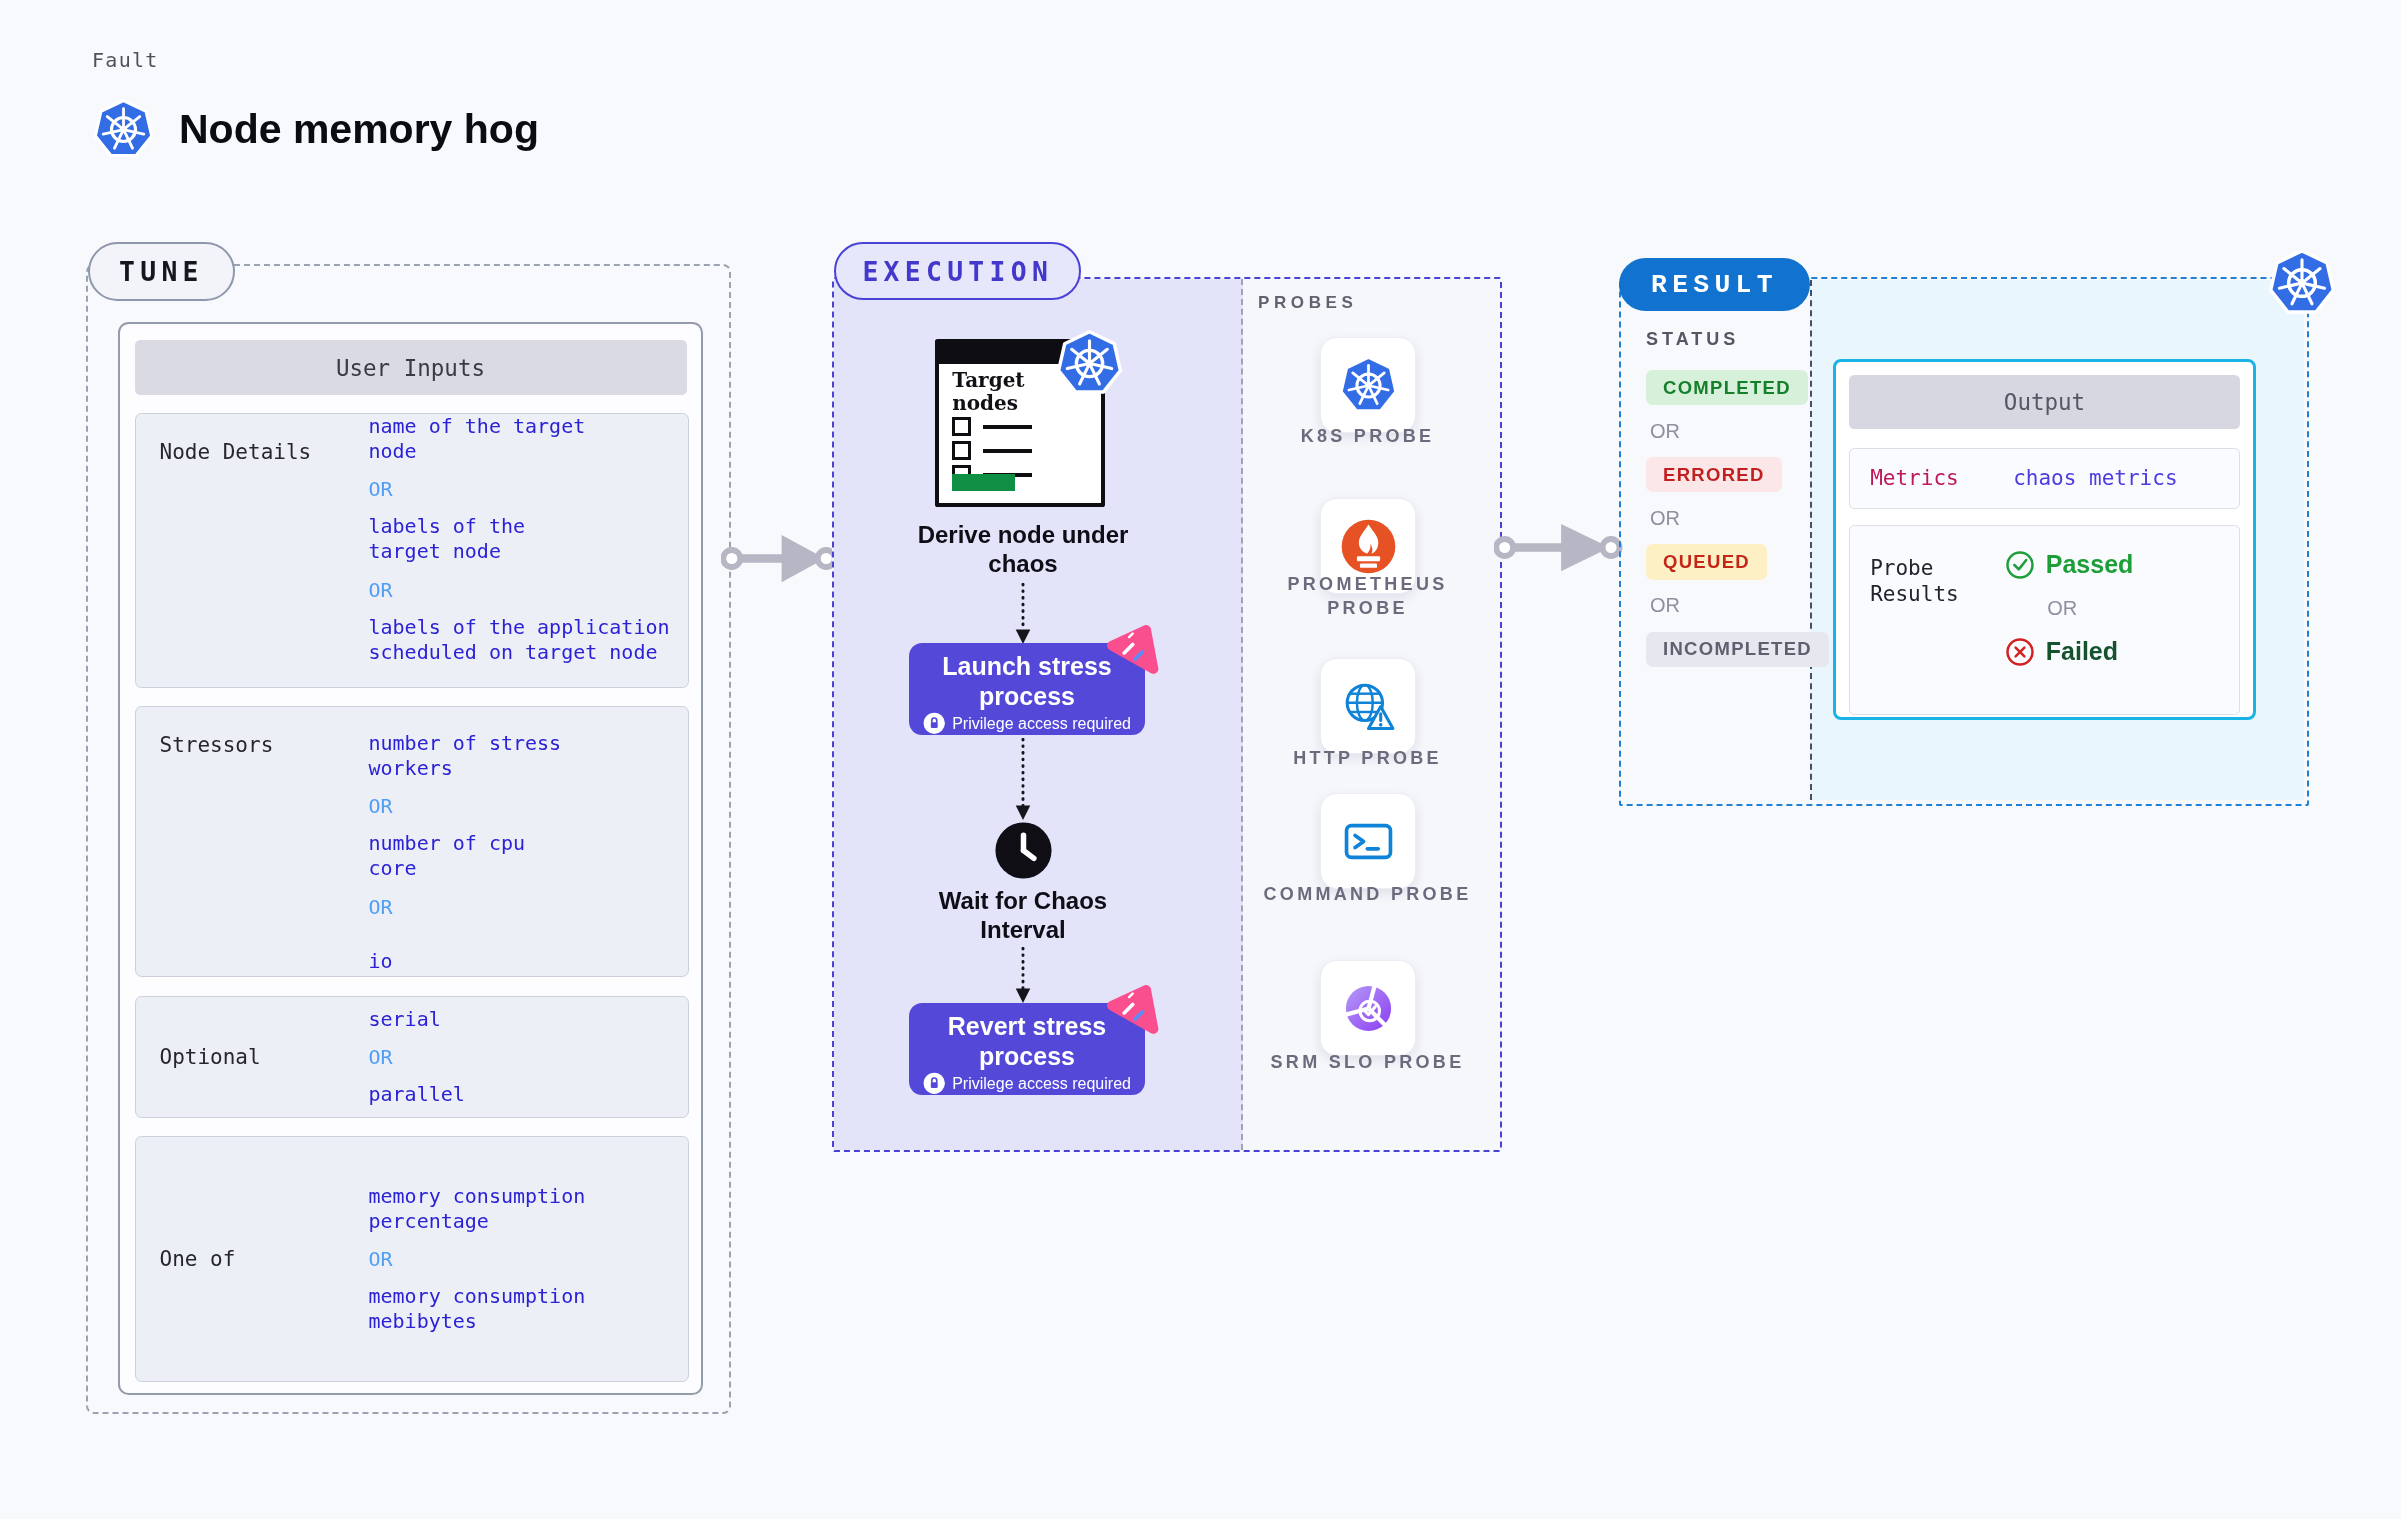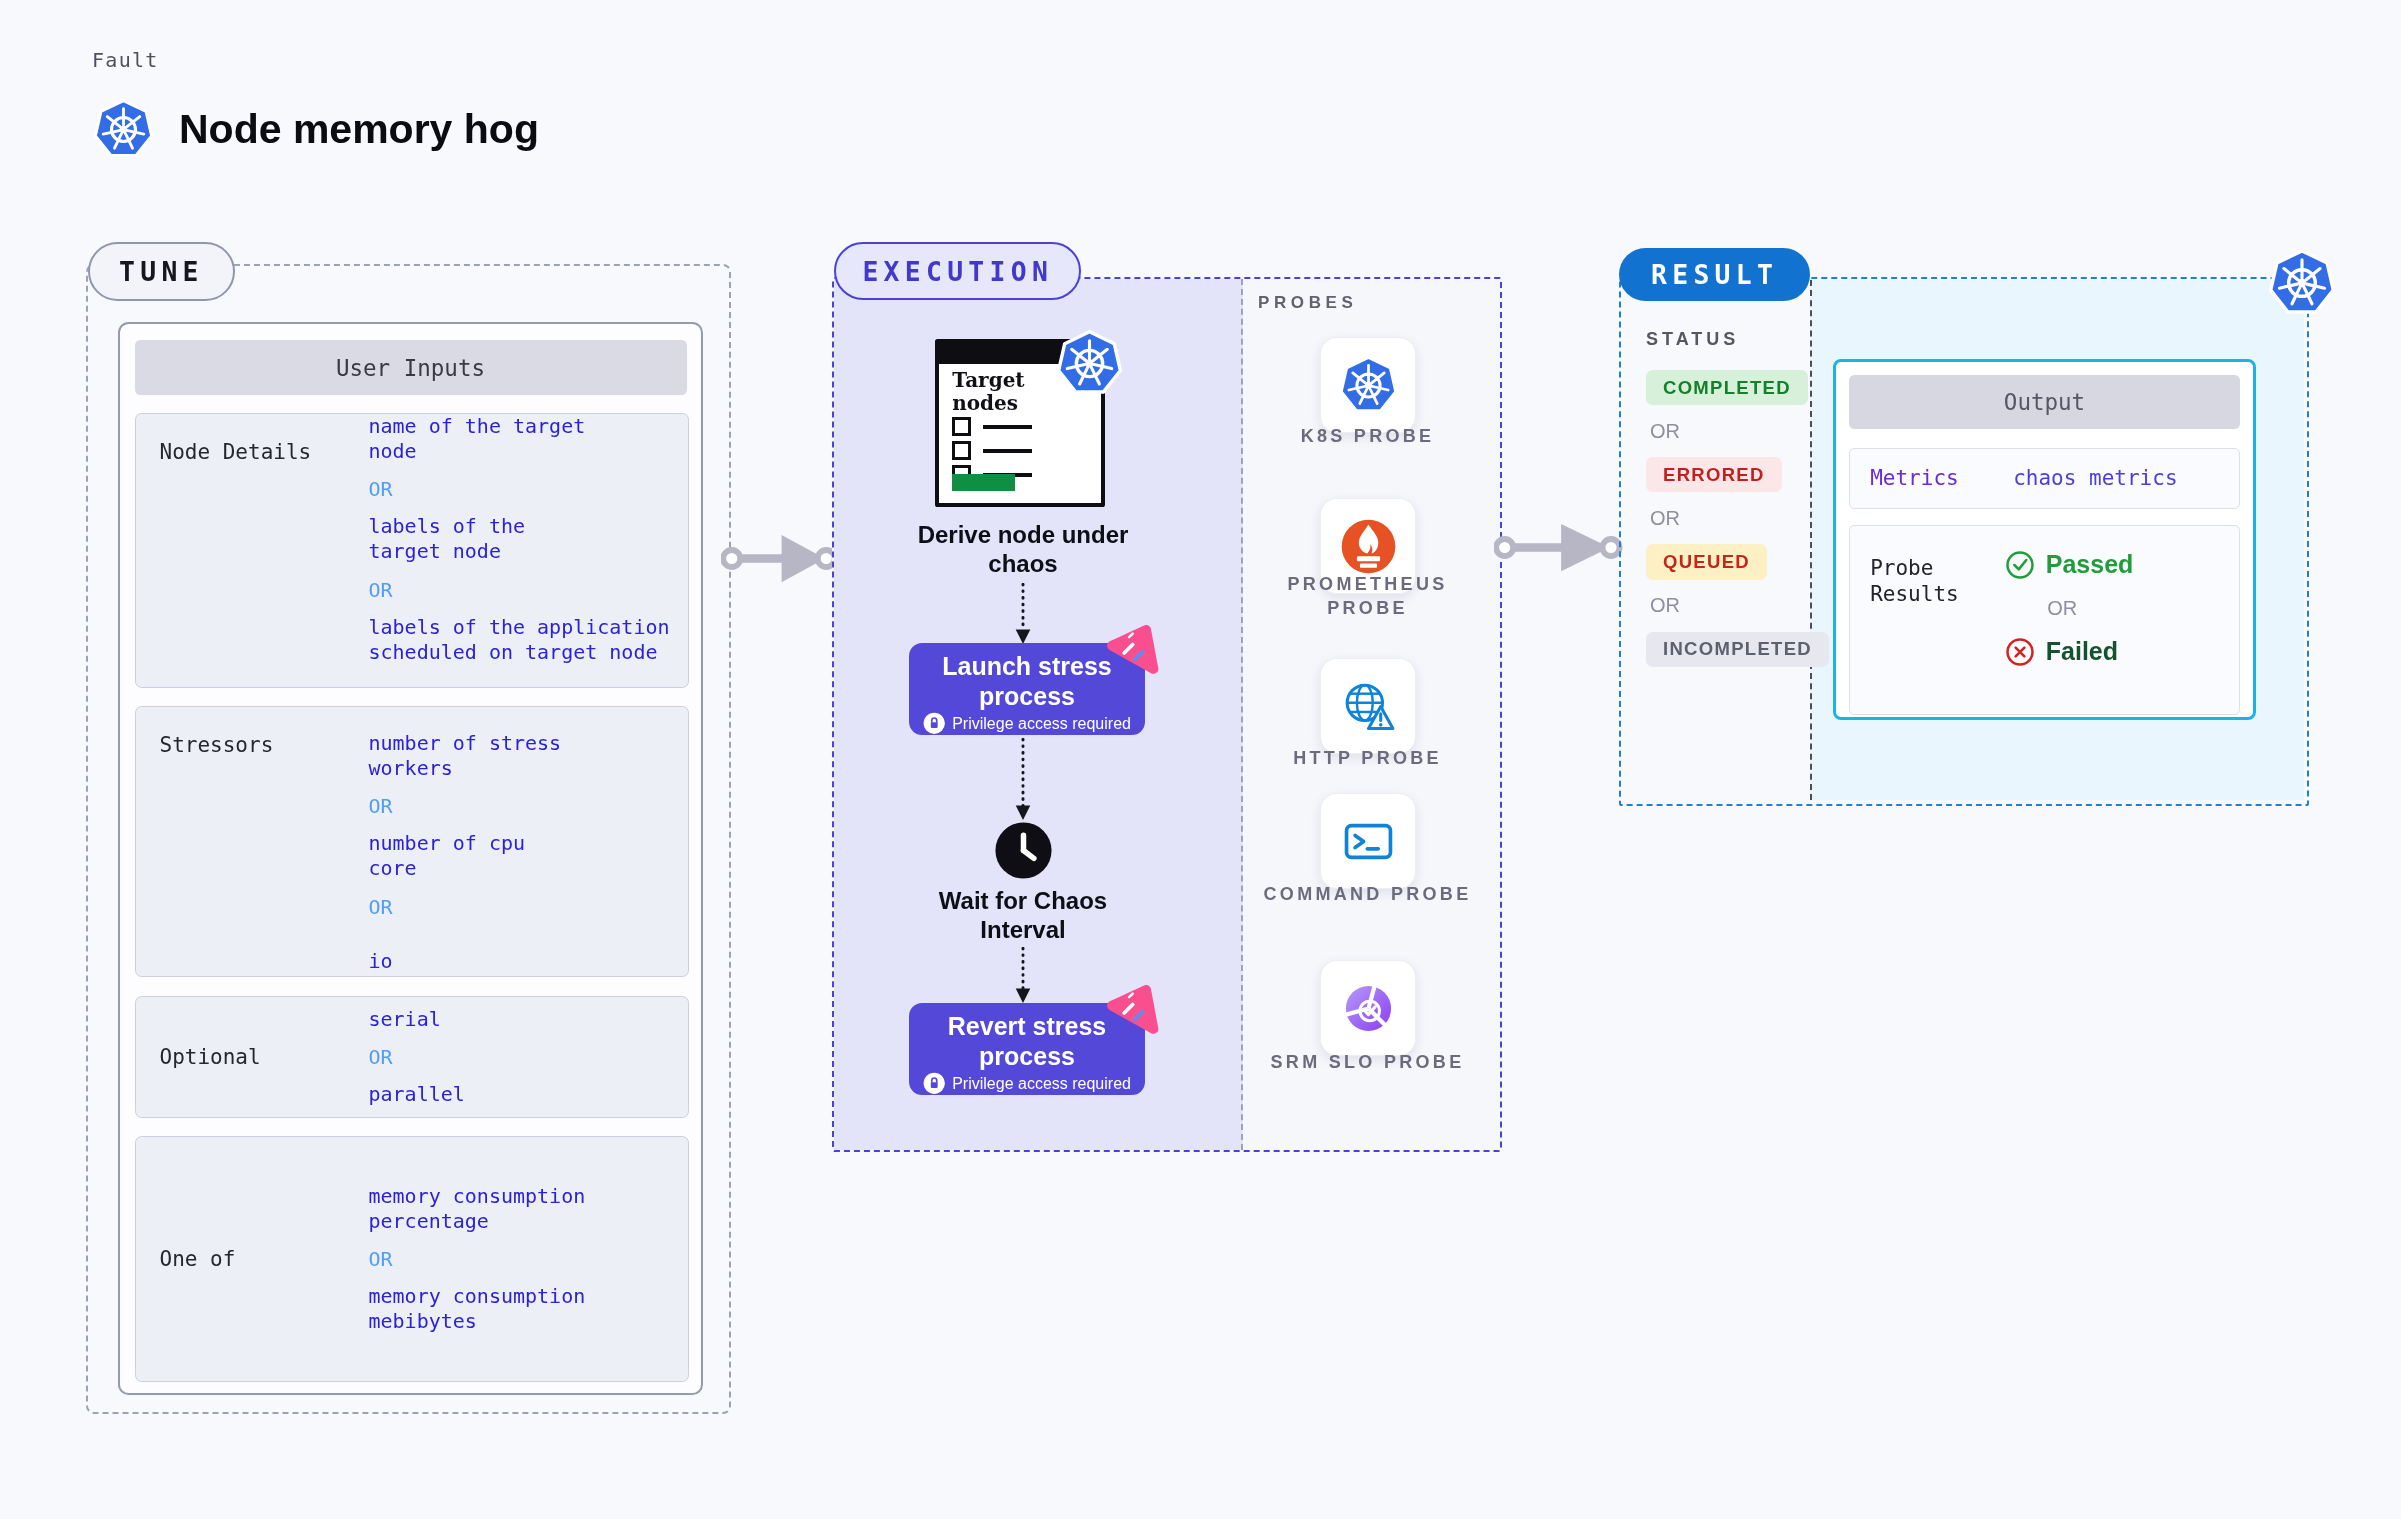--- a/index.html
+++ b/index.html
@@ -68,38 +68,38 @@
   .pink-badge{position:absolute;right:-17px;top:-18.5px;width:61px;height:61px;}
 
   .probe-card{left:1320px;width:94px;height:94px;background:#fff;border:0.7px solid #eceef4;border-radius:17px;
               box-shadow:0 4px 12px rgba(30,30,80,.10);display:flex;align-items:center;justify-content:center;}
   .probe-label{left:1258px;width:219px;text-align:center;font-size:18px;font-weight:bold;letter-spacing:3.3px;
                line-height:24px;color:#6b6b7d;}
 
   
   .result-box{left:1619px;top:277px;width:686px;height:525px;border:2.6px dashed #1f81d6;border-radius:2.6px;}
   .result-inner{left:1810px;top:280px;width:492px;height:520px;background:#e9f6fd;border-left:2.6px dashed #42506a;z-index:1;}
-  .result-badge{left:1619px;top:248px;height:53px;padding:0 32px;background:#1173cf;color:#fff;font-size:26.4px;}
+  .result-badge{left:1619px;top:258px;height:53px;padding:0 32px;background:#1173cf;color:#fff;font-size:26.4px;font-family:Liberation Mono, monospace;}
   .k8s-corner{left:2267px;top:248px;z-index:4;}
   .status-label{left:1646px;top:329px;font-size:18px;font-weight:bold;letter-spacing:4px;color:#565664;}
   .status-col{left:1646px;top:370px;display:flex;flex-direction:column;align-items:flex-start;gap:14.5px;z-index:2;}
   .sbadge{font-size:18.5px;font-weight:bold;letter-spacing:1.3px;padding:6.6px 17px;border-radius:6.6px;}
   .s-completed{color:#157f2b;background:#d7f0da;}
   .s-errored{color:#c21f1f;background:#fbe7e7;}
   .s-queued{color:#c22718;background:#fcf0c4;}
   .s-incompleted{color:#5e6070;background:#e7e8ef;}
   .s-or{font-size:20px;color:#8f8fa0;padding-left:4px;}
 
   .output-box{left:1833px;top:359px;width:423px;height:361px;background:#fff;border:3.3px solid #19b3e6;border-radius:8px;
               padding:13.2px;box-sizing:border-box;z-index:2;}
   .out-head{height:54px;background:#d6d7e0;border-radius:5.3px;display:flex;align-items:center;justify-content:center;
             font-size:22.5px;color:#565666;}
   .out-row{border:1.3px solid #dcdee8;background:#fafbfe;border-radius:5.3px;position:relative;}
   .metrics-row{margin-top:18.5px;height:61px;display:flex;align-items:center;padding-left:20px;box-sizing:border-box;}
-  .m-label{font-size:21px;color:#6d28d9;width:143px;}
+  .m-label{font-size:21px;color:#be185d;width:143px;}
   .m-value{font-size:21px;color:#4b3de0;}
   .pr-row{margin-top:16px;height:188px;}
   .pr-label{position:absolute;left:20px;top:29px;width:132px;font-size:21px;line-height:26.4px;color:#23232e;}
   .pr-stack{position:absolute;left:155px;top:24px;display:flex;flex-direction:column;gap:17px;}
   .pr-line{display:flex;align-items:center;gap:10.6px;font-size:25px;font-weight:bold;}
   .passed{color:#1e9e38;}
   .failed{color:#14532d;}
   .pr-or{font-size:20px;color:#8f8fa0;margin-left:42px;font-weight:normal;}
 
   svg{display:block;}

